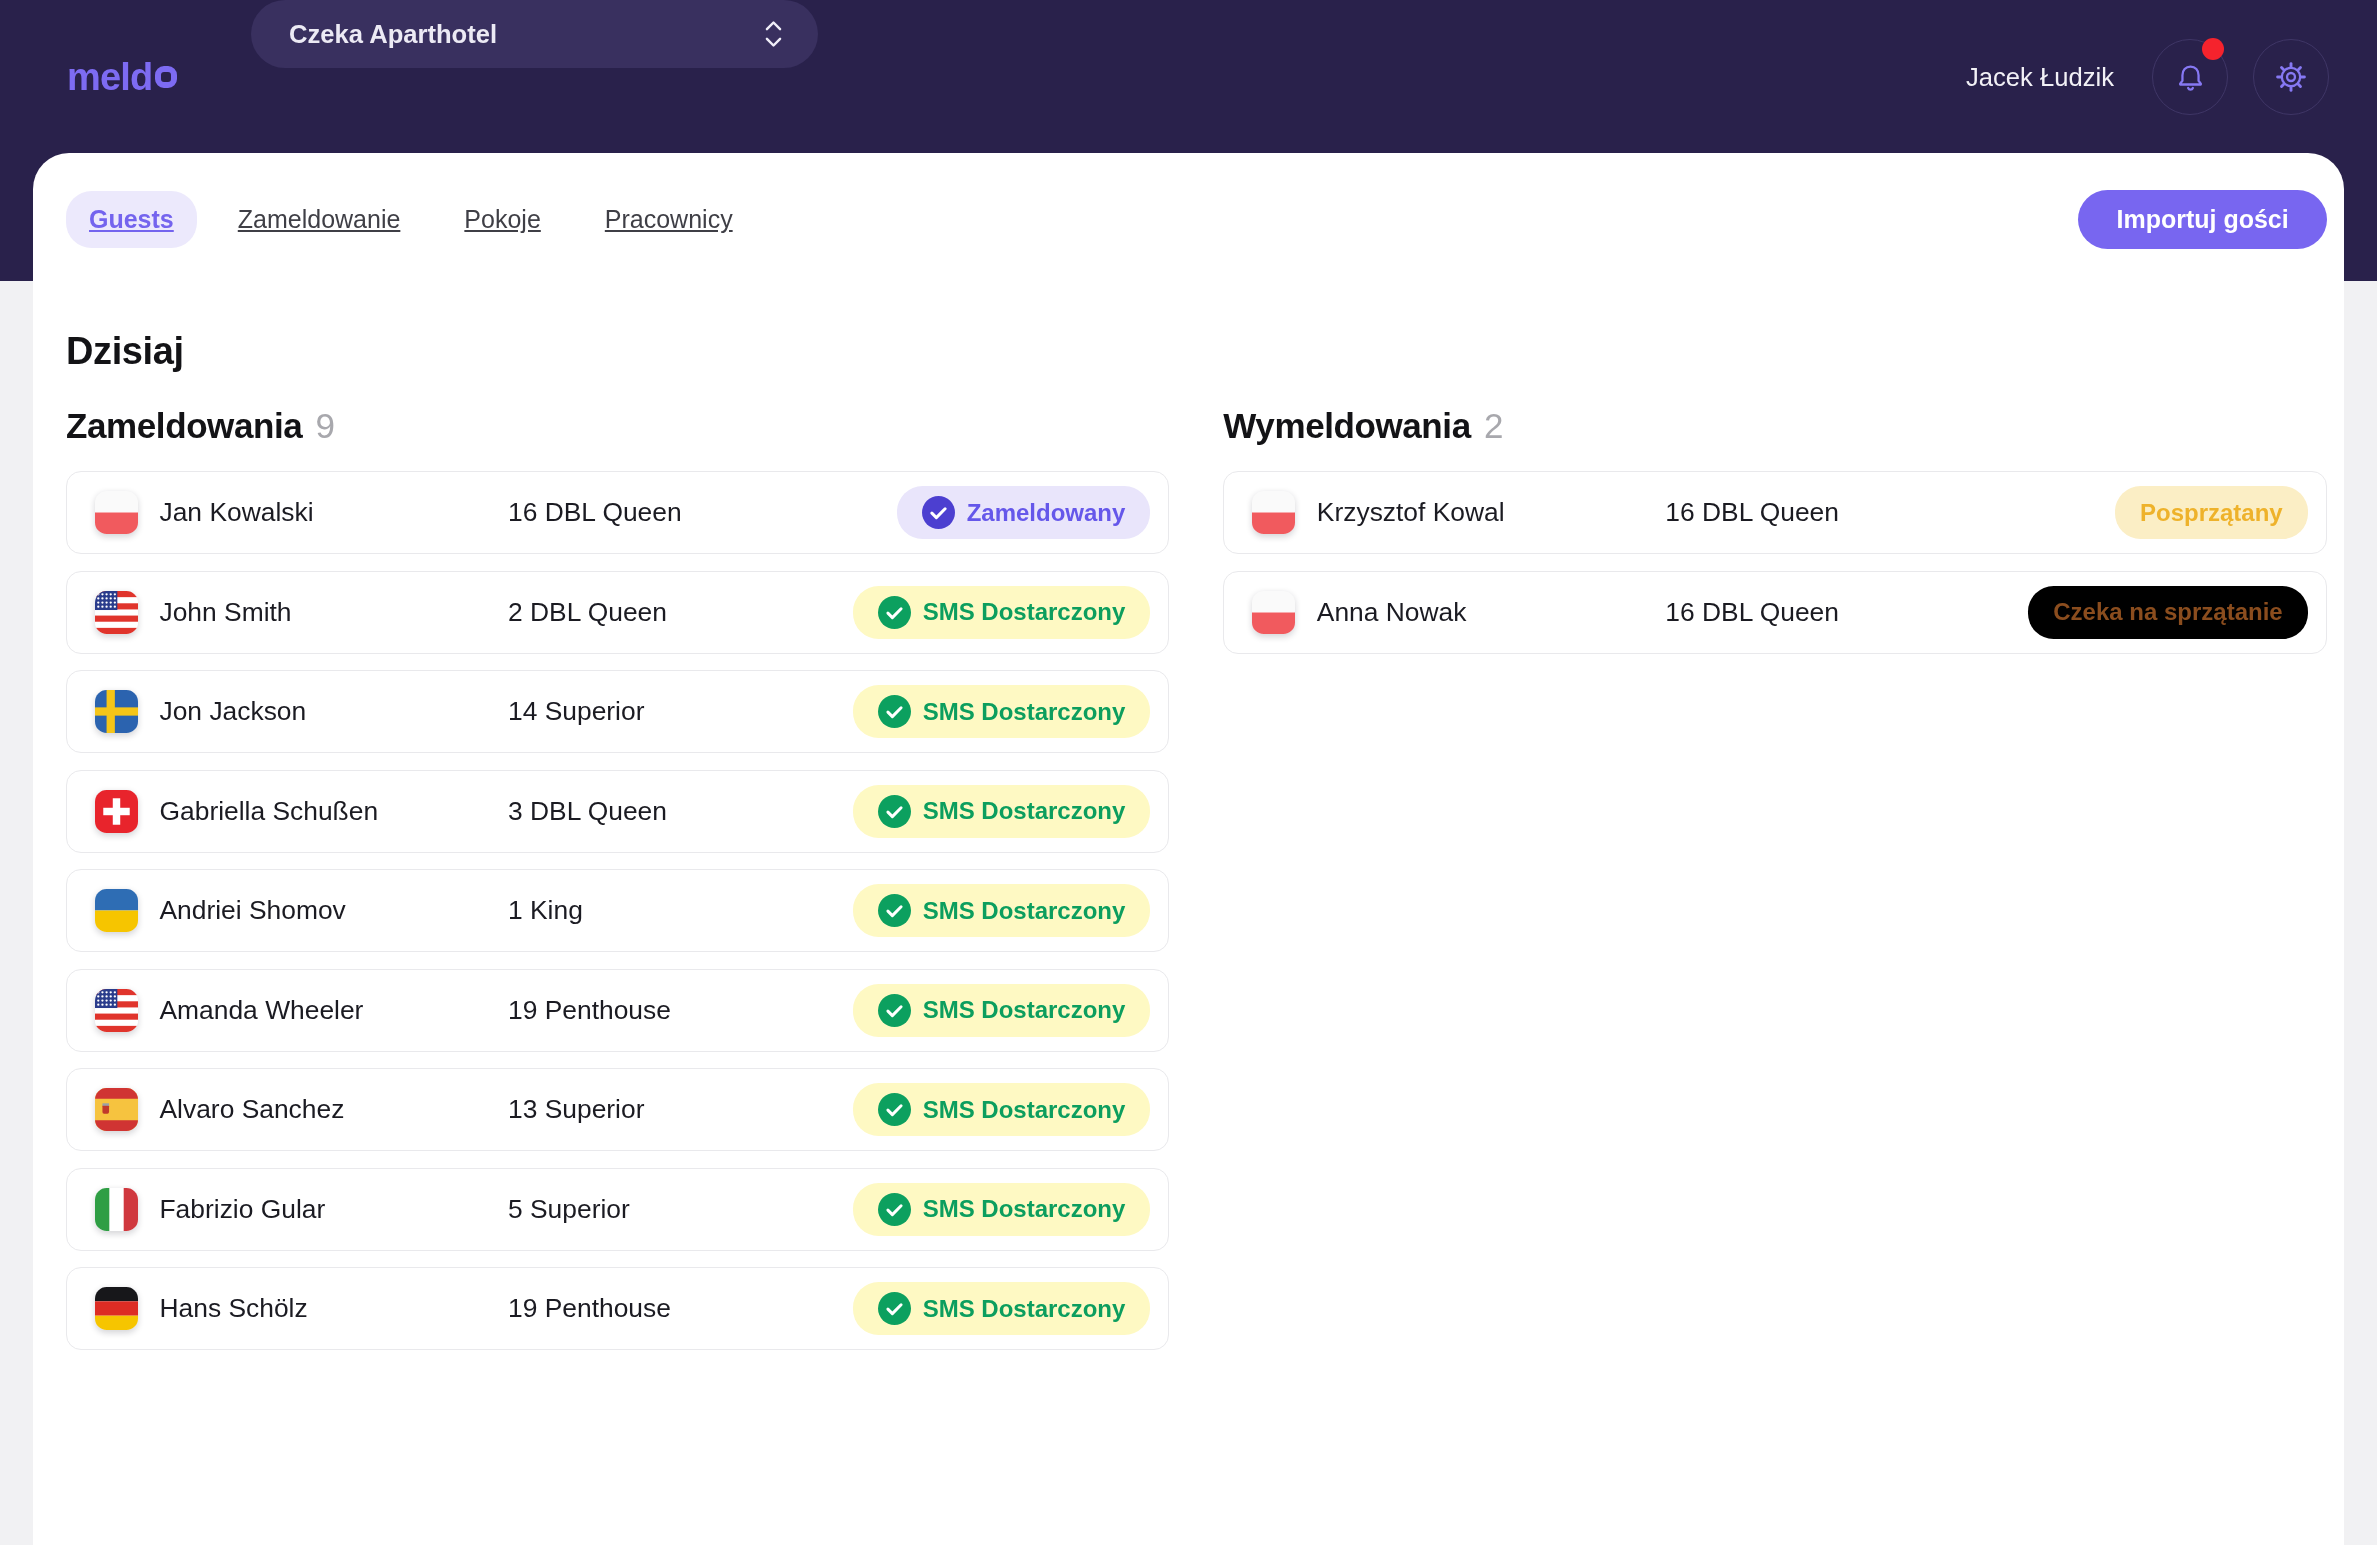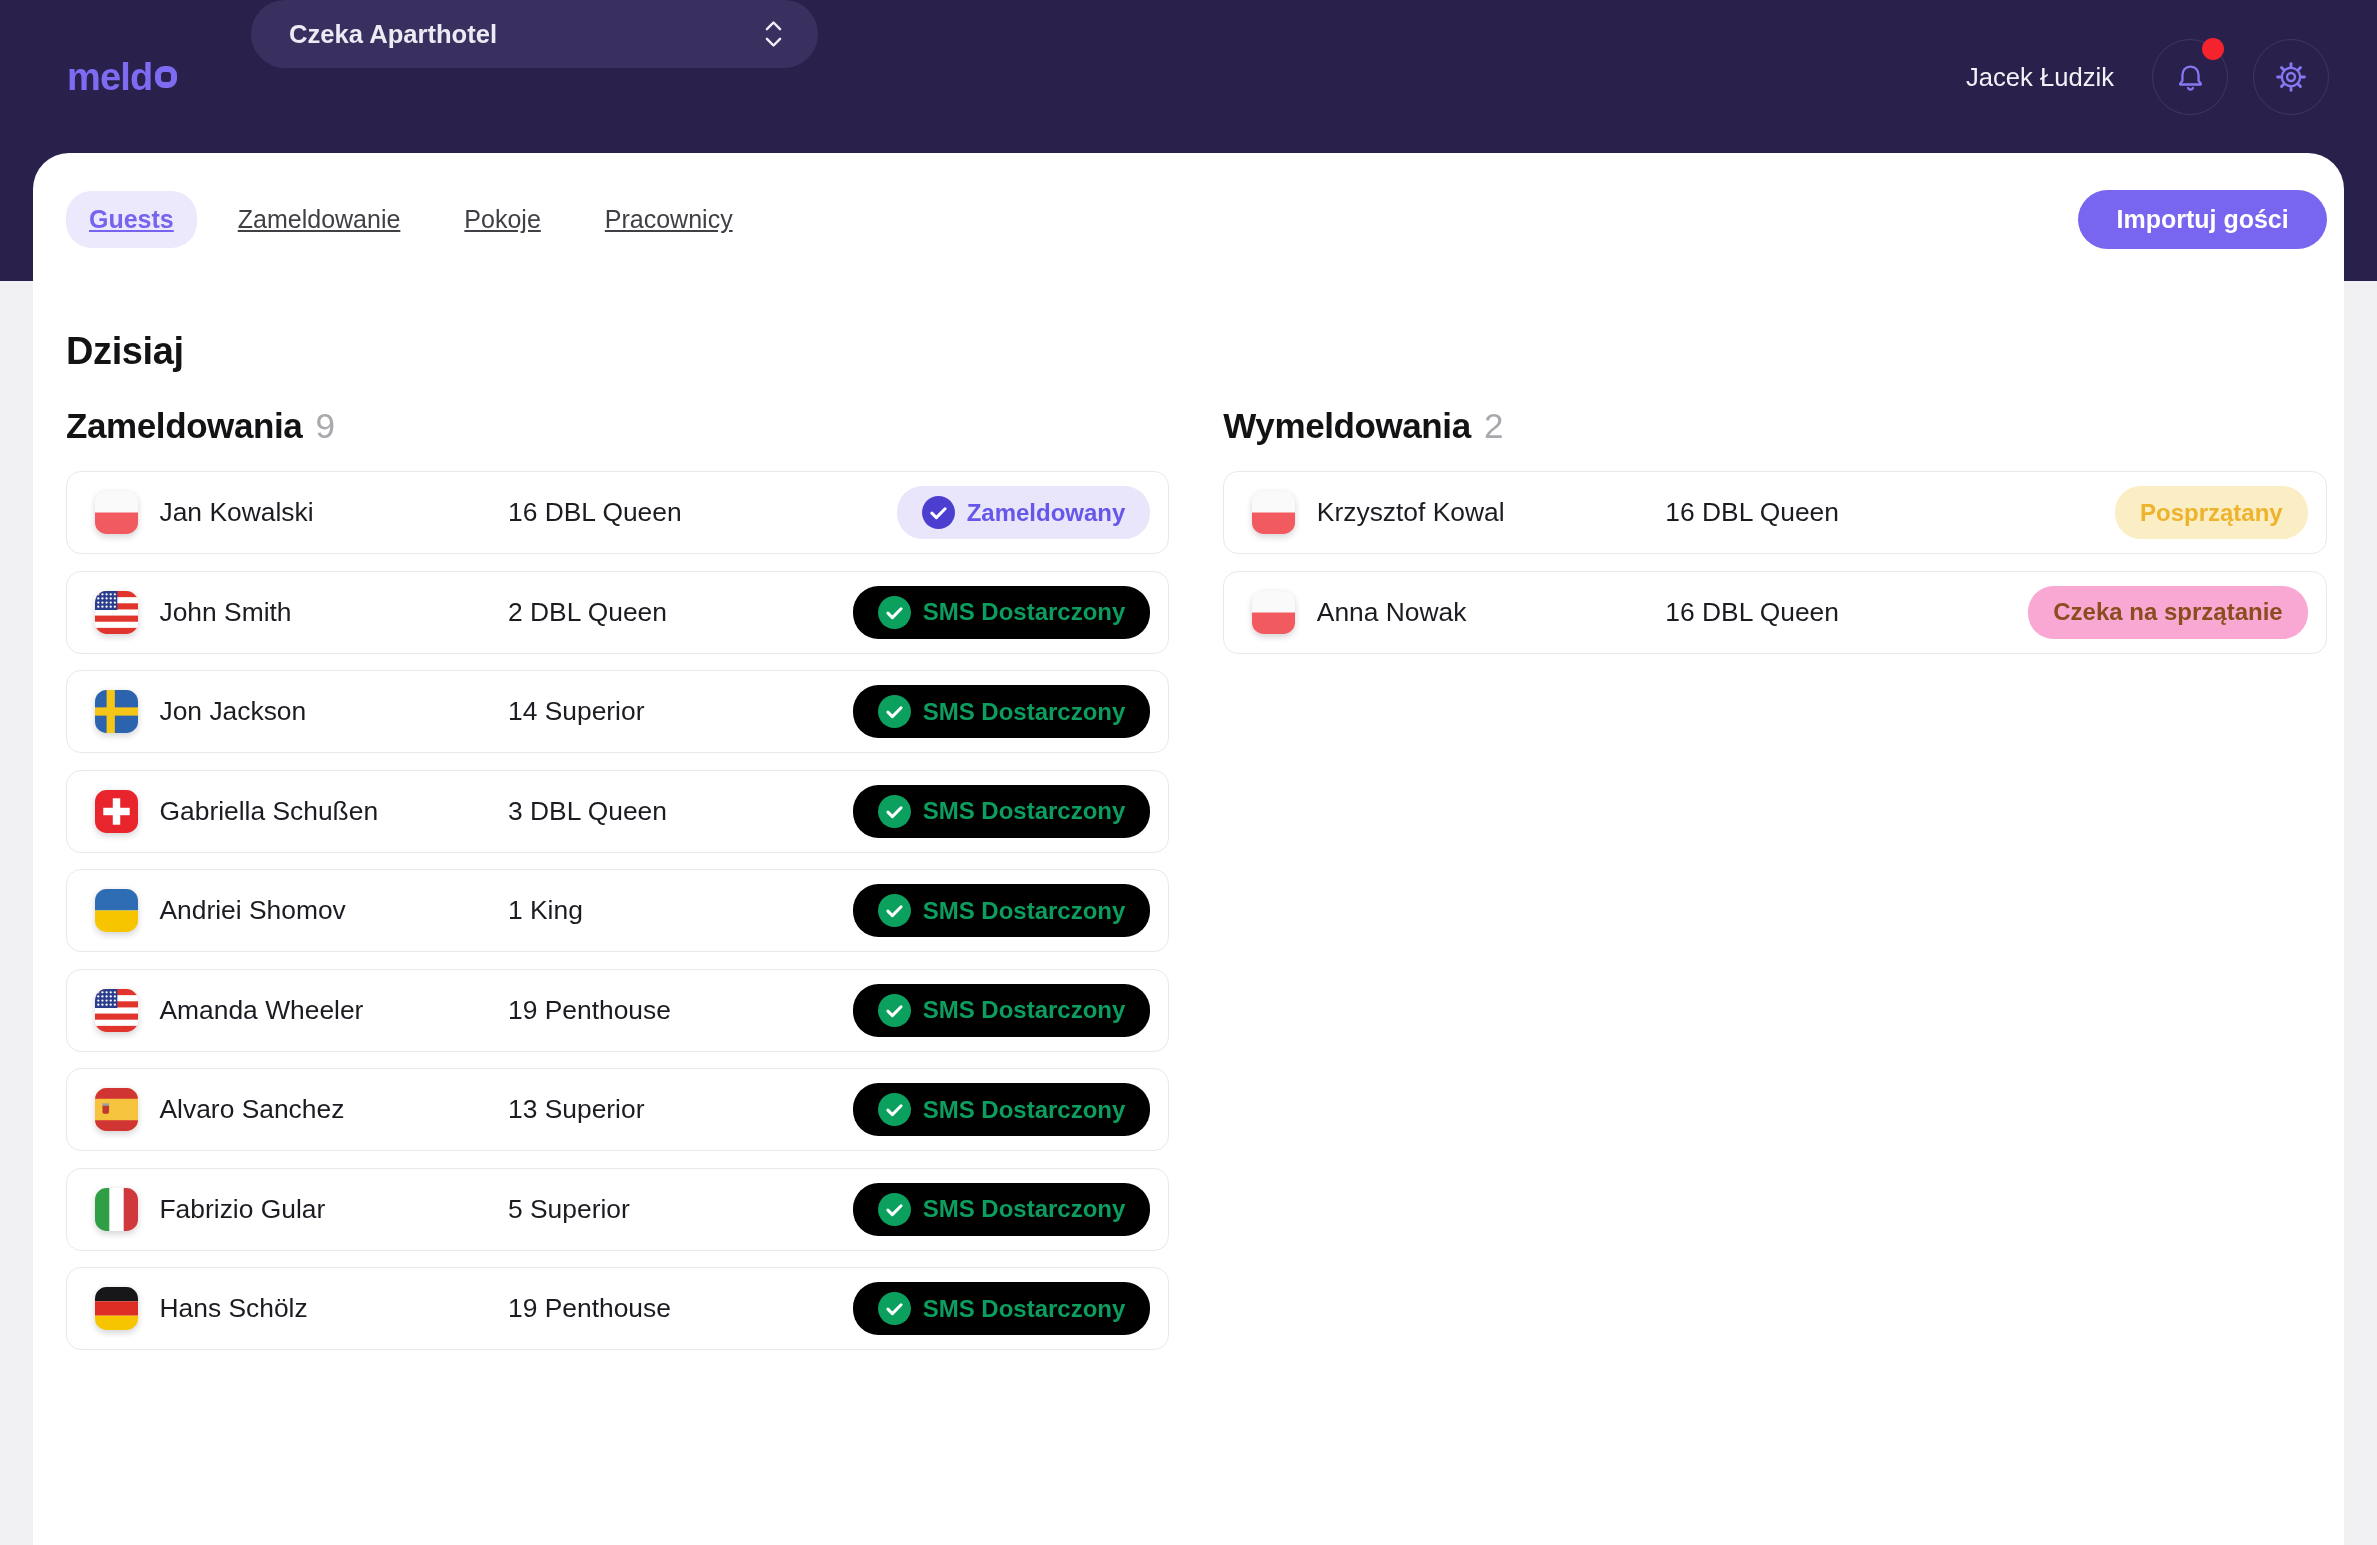--- a/index.html
+++ b/index.html
@@ -45,24 +45,24 @@
   .flag{width:43px;height:43px;border-radius:11.6px;overflow:hidden;flex:none;
     box-shadow:0 2.5px 6.6px rgba(20,20,40,.18), inset 0 0 0 0.8px rgba(0,0,0,.05);}
   .flag svg{display:block;}
   .guest-name,.guest-room{font-size:26.4px;font-weight:500;color:#1B1B22;white-space:nowrap;}
 
   .badge{display:flex;align-items:center;height:53px;border-radius:25.6px;padding:0 25px;
     font-size:24px;font-weight:600;white-space:nowrap;justify-self:end;}
   .badge .check-ic{margin-right:11.6px;display:flex;}
   .badge.checked-in{background:#E9E5FB;color:#6557EA;}
   .badge.checked-in .cc-bg{fill:#4C3FD0;}
-  .badge.sms{background:#000000;color:#0C9E5E;}
+  .badge.sms{background:#fef9c3;color:#0C9E5E;}
   .badge.sms .cc-bg{fill:#0CA05F;}
   .badge.cleaned{background:#FBEEC5;color:#EEB22B;}
-  .badge.awaiting{background:#f9a8d4;color:#8B4D1E;}
+  .badge.awaiting{background:#000000;color:#8B4D1E;}
 </style>
 </head>
 <body>
 
 <div class="screen">
 
   <div class="topbar">
     <div class="topbar-inner">
       <div class="logo">
         <span>meld</span>

